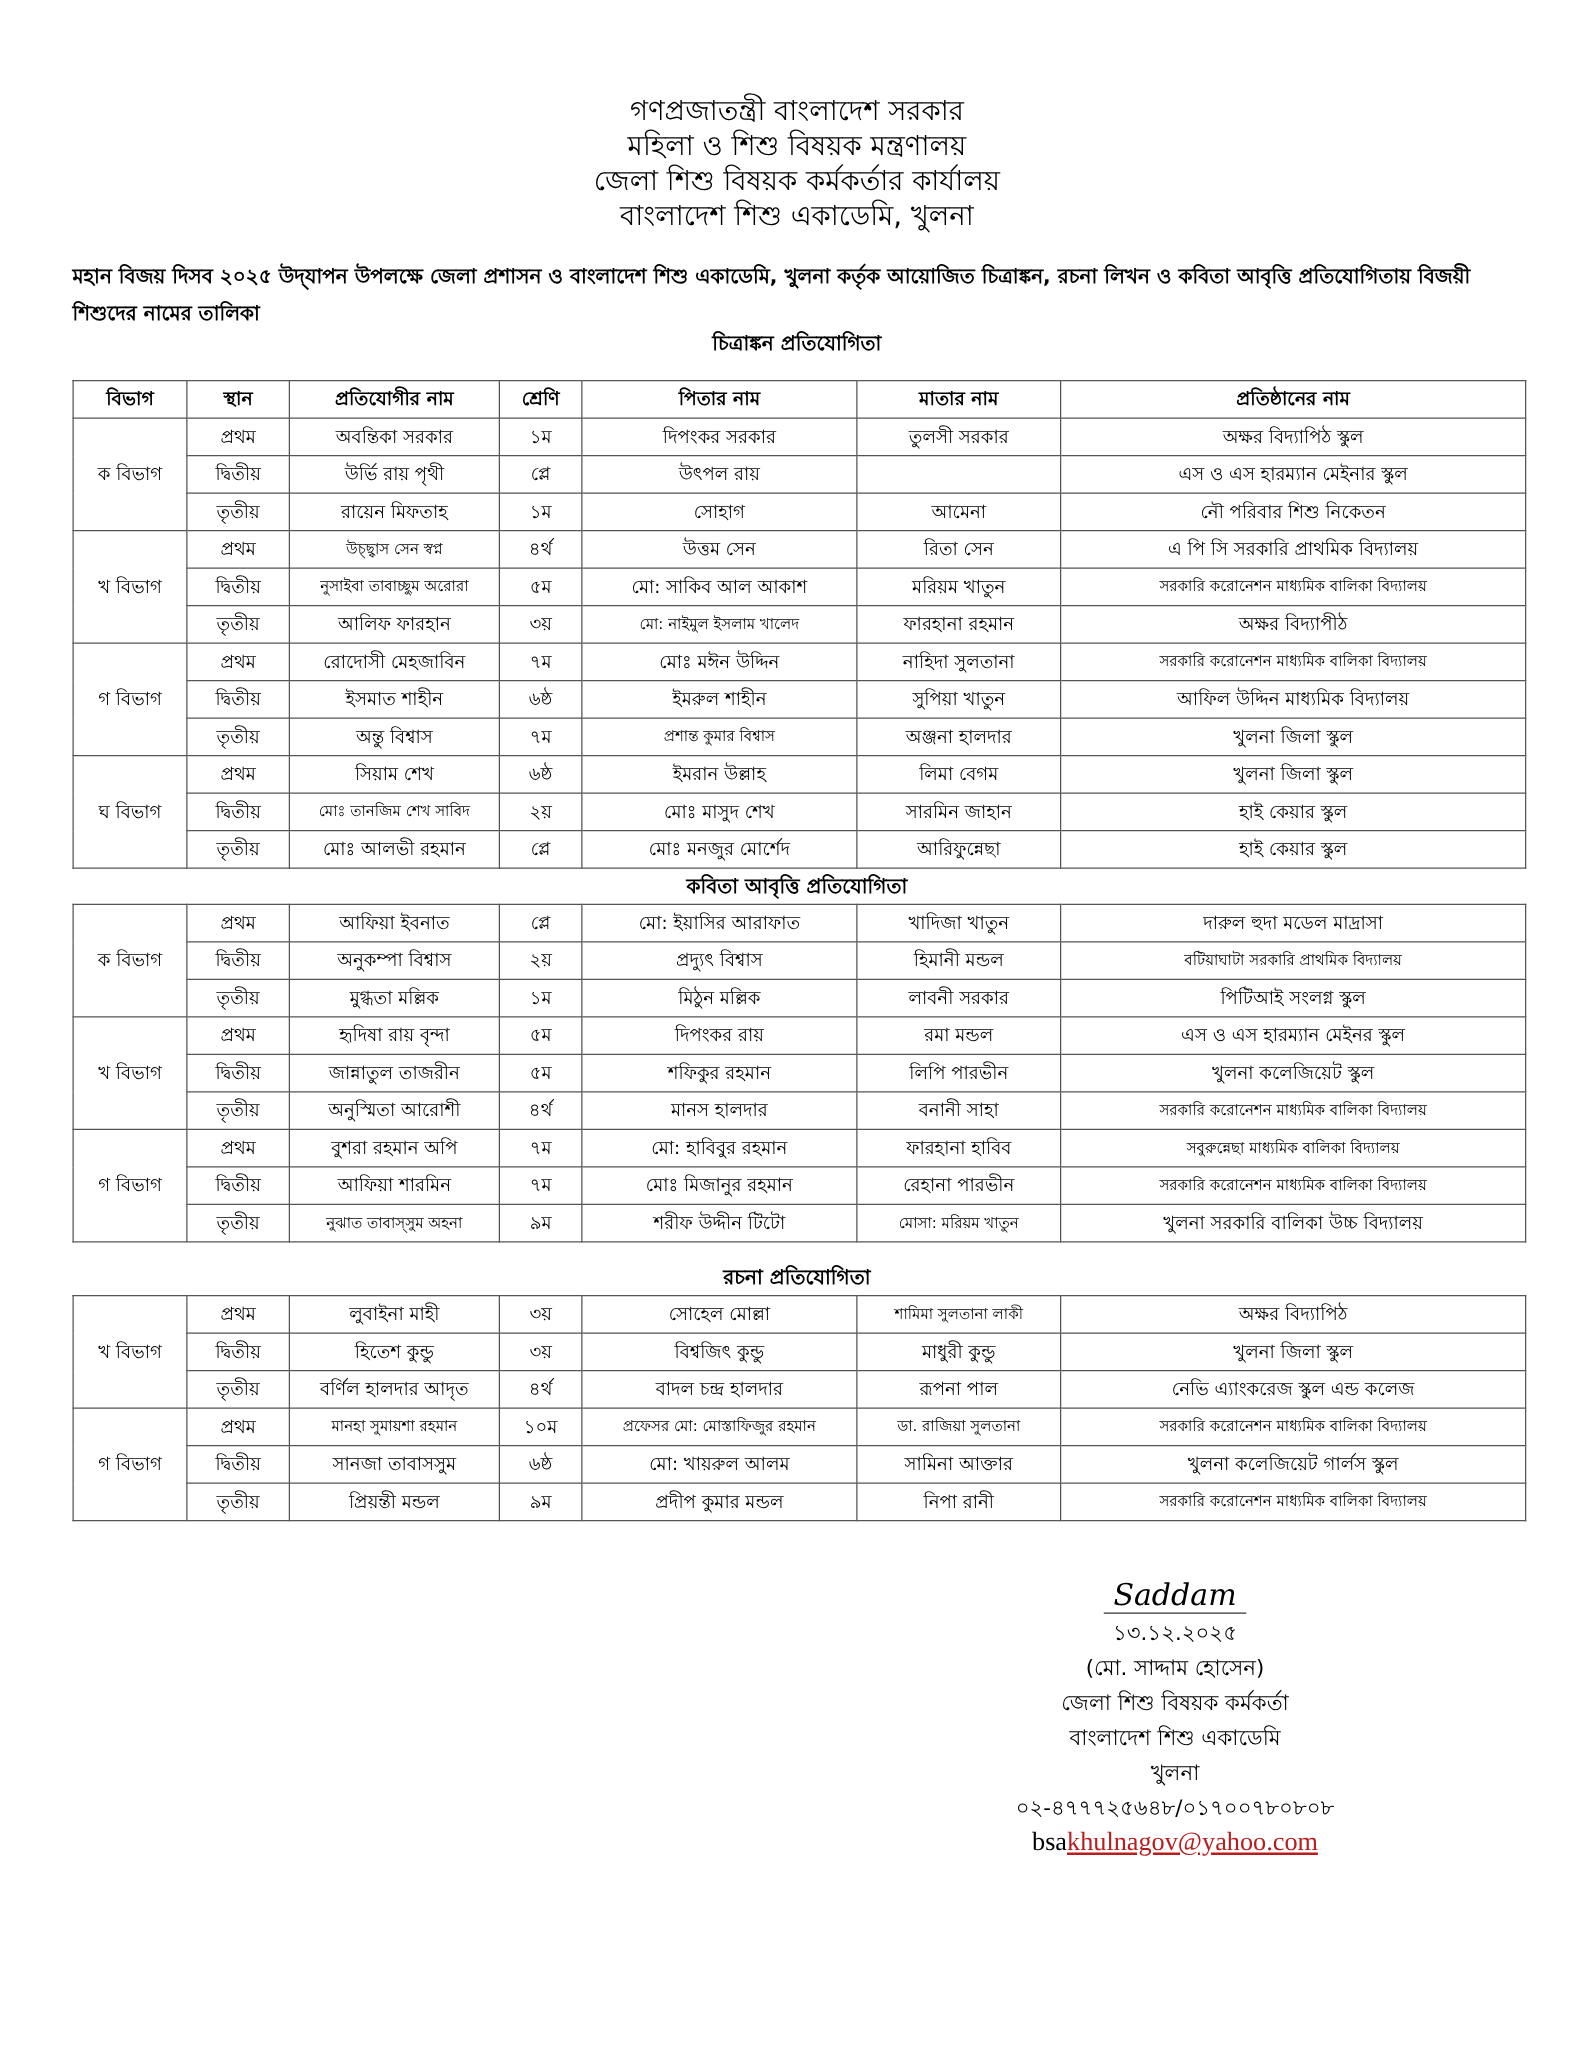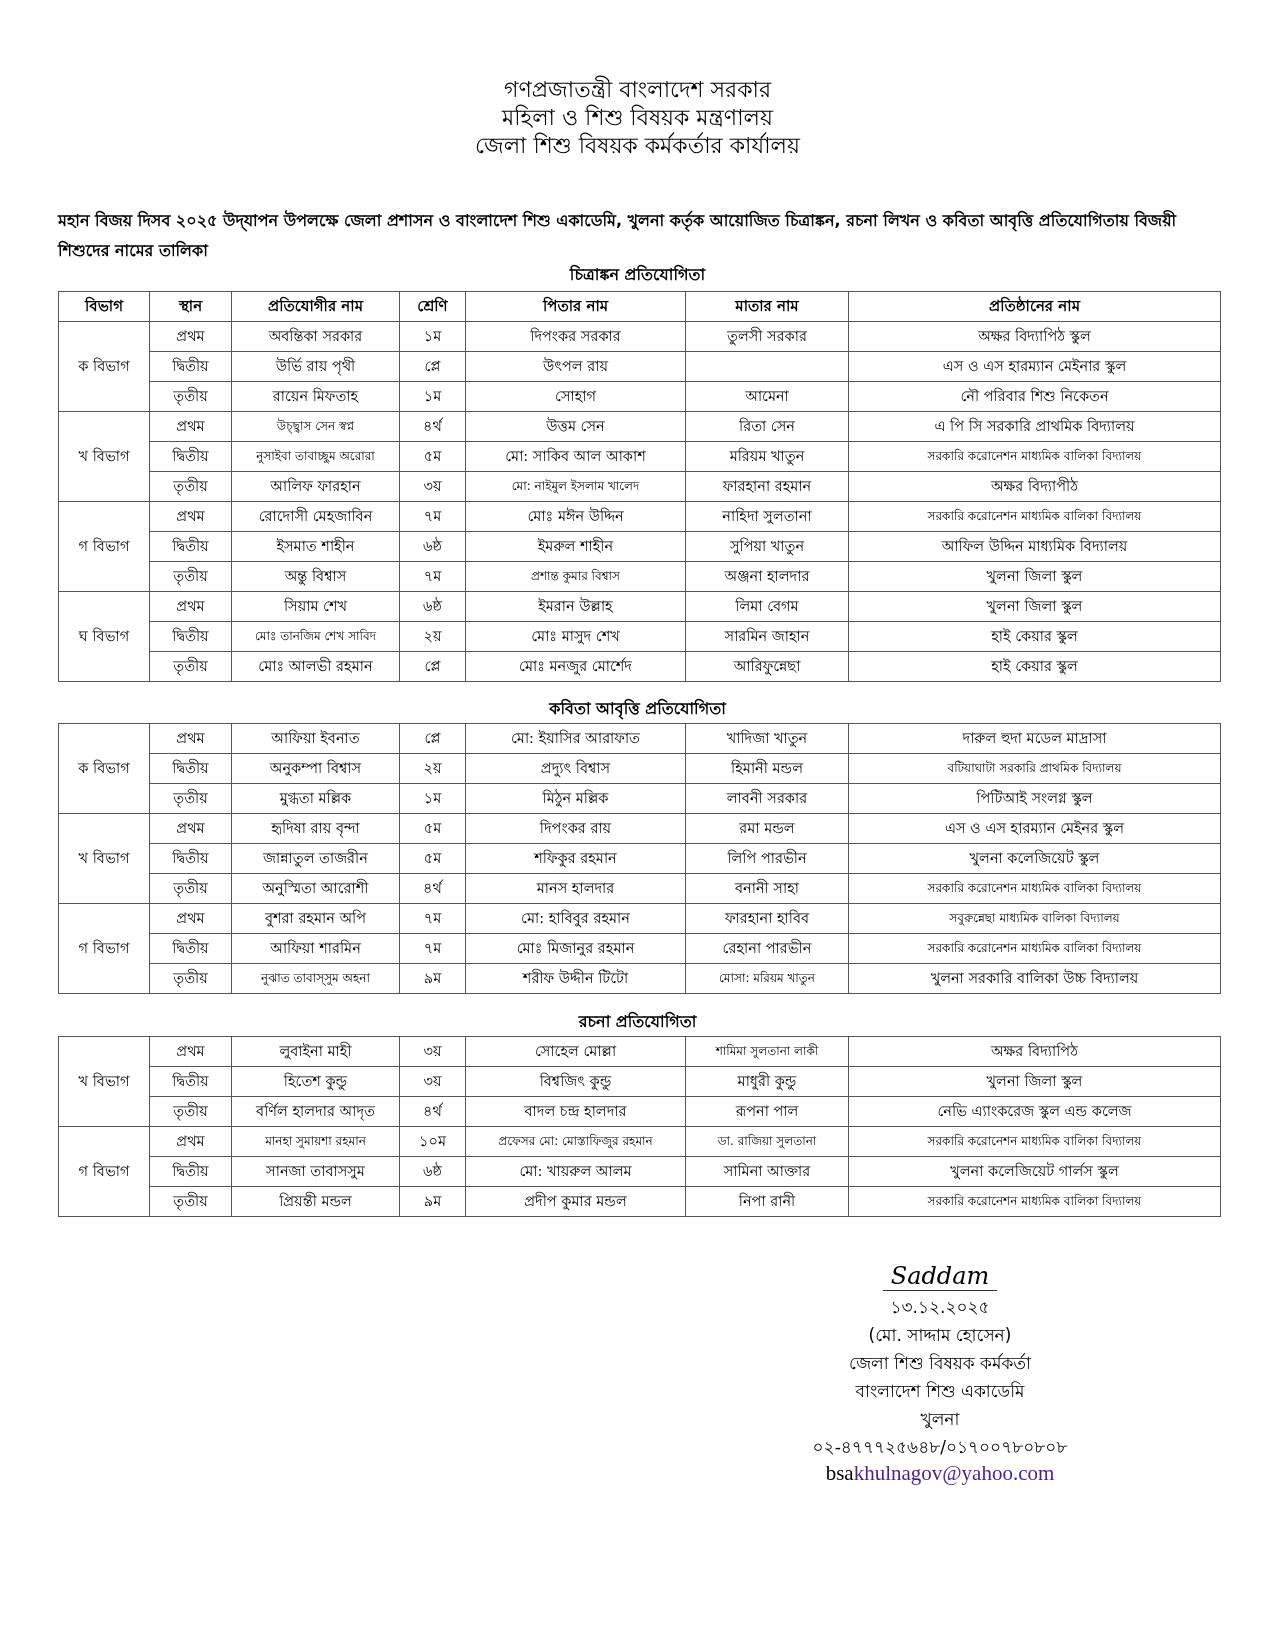--- a/index.html
+++ b/index.html
@@ -11,35 +11,36 @@
   table { position: absolute; left: 58px; width: 1162px; border-collapse: collapse; table-layout: fixed; }
   td, th { border: 1.5px solid #555; text-align: center; font-size: 14.5px; padding: 0 2px; height: 29px; white-space: nowrap; overflow: hidden; font-weight: normal; }
   th { font-weight: bold; font-size: 15px; height: 29px; }
   td.small { font-size: 12px; }
   col.c1 { width: 91px; } col.c2 { width: 82px; } col.c3 { width: 168px; } col.c4 { width: 66px; }
   col.c5 { width: 220px; } col.c6 { width: 163px; } col.c7 { width: 372px; }
   .signature { position: absolute; top: 1262px; left: 780px; width: 320px; text-align: center; }
   .sig-mark { font-family: "DejaVu Serif", serif; font-style: italic; font-size: 24px; display: inline-block; border-bottom: 1.5px solid #333; padding: 0 8px; margin-bottom: 2px; }
   .signature div.line { font-size: 17px; line-height: 28px; }
   .email { font-family: "Liberation Serif", serif; font-size: 21px; }
-  .email .link { color: #4c1d95; }
+  .email .link { color: #b91c1c; text-decoration: underline; }
 </style>
 </head>
 <body>
 
 <div class="header">
   <div>গণপ্রজাতন্ত্রী বাংলাদেশ সরকার</div>
   <div>মহিলা ও শিশু বিষয়ক মন্ত্রণালয়</div>
   <div>জেলা শিশু বিষয়ক কর্মকর্তার কার্যালয়</div>
+  <div>বাংলাদেশ শিশু একাডেমি, খুলনা</div>
 </div>
 
 <div class="heading">মহান বিজয় দিসব ২০২৫ উদ্‌যাপন  উপলক্ষে জেলা প্রশাসন ও  বাংলাদেশ শিশু একাডেমি, খুলনা কর্তৃক আয়োজিত চিত্রাঙ্কন, রচনা লিখন ও কবিতা আবৃত্তি প্রতিযোগিতায় বিজয়ী শিশুদের নামের তালিকা</div>
 
 <div class="section-title" style="top:262px;">চিত্রাঙ্কন প্রতিযোগিতা</div>
-<table style="top:291px;">
+<table style="top:304px;">
   <colgroup>
       <col class="c1">
       <col class="c2">
       <col class="c3">
       <col class="c4">
       <col class="c5">
       <col class="c6">
       <col class="c7">
     </colgroup>
   <thead>

